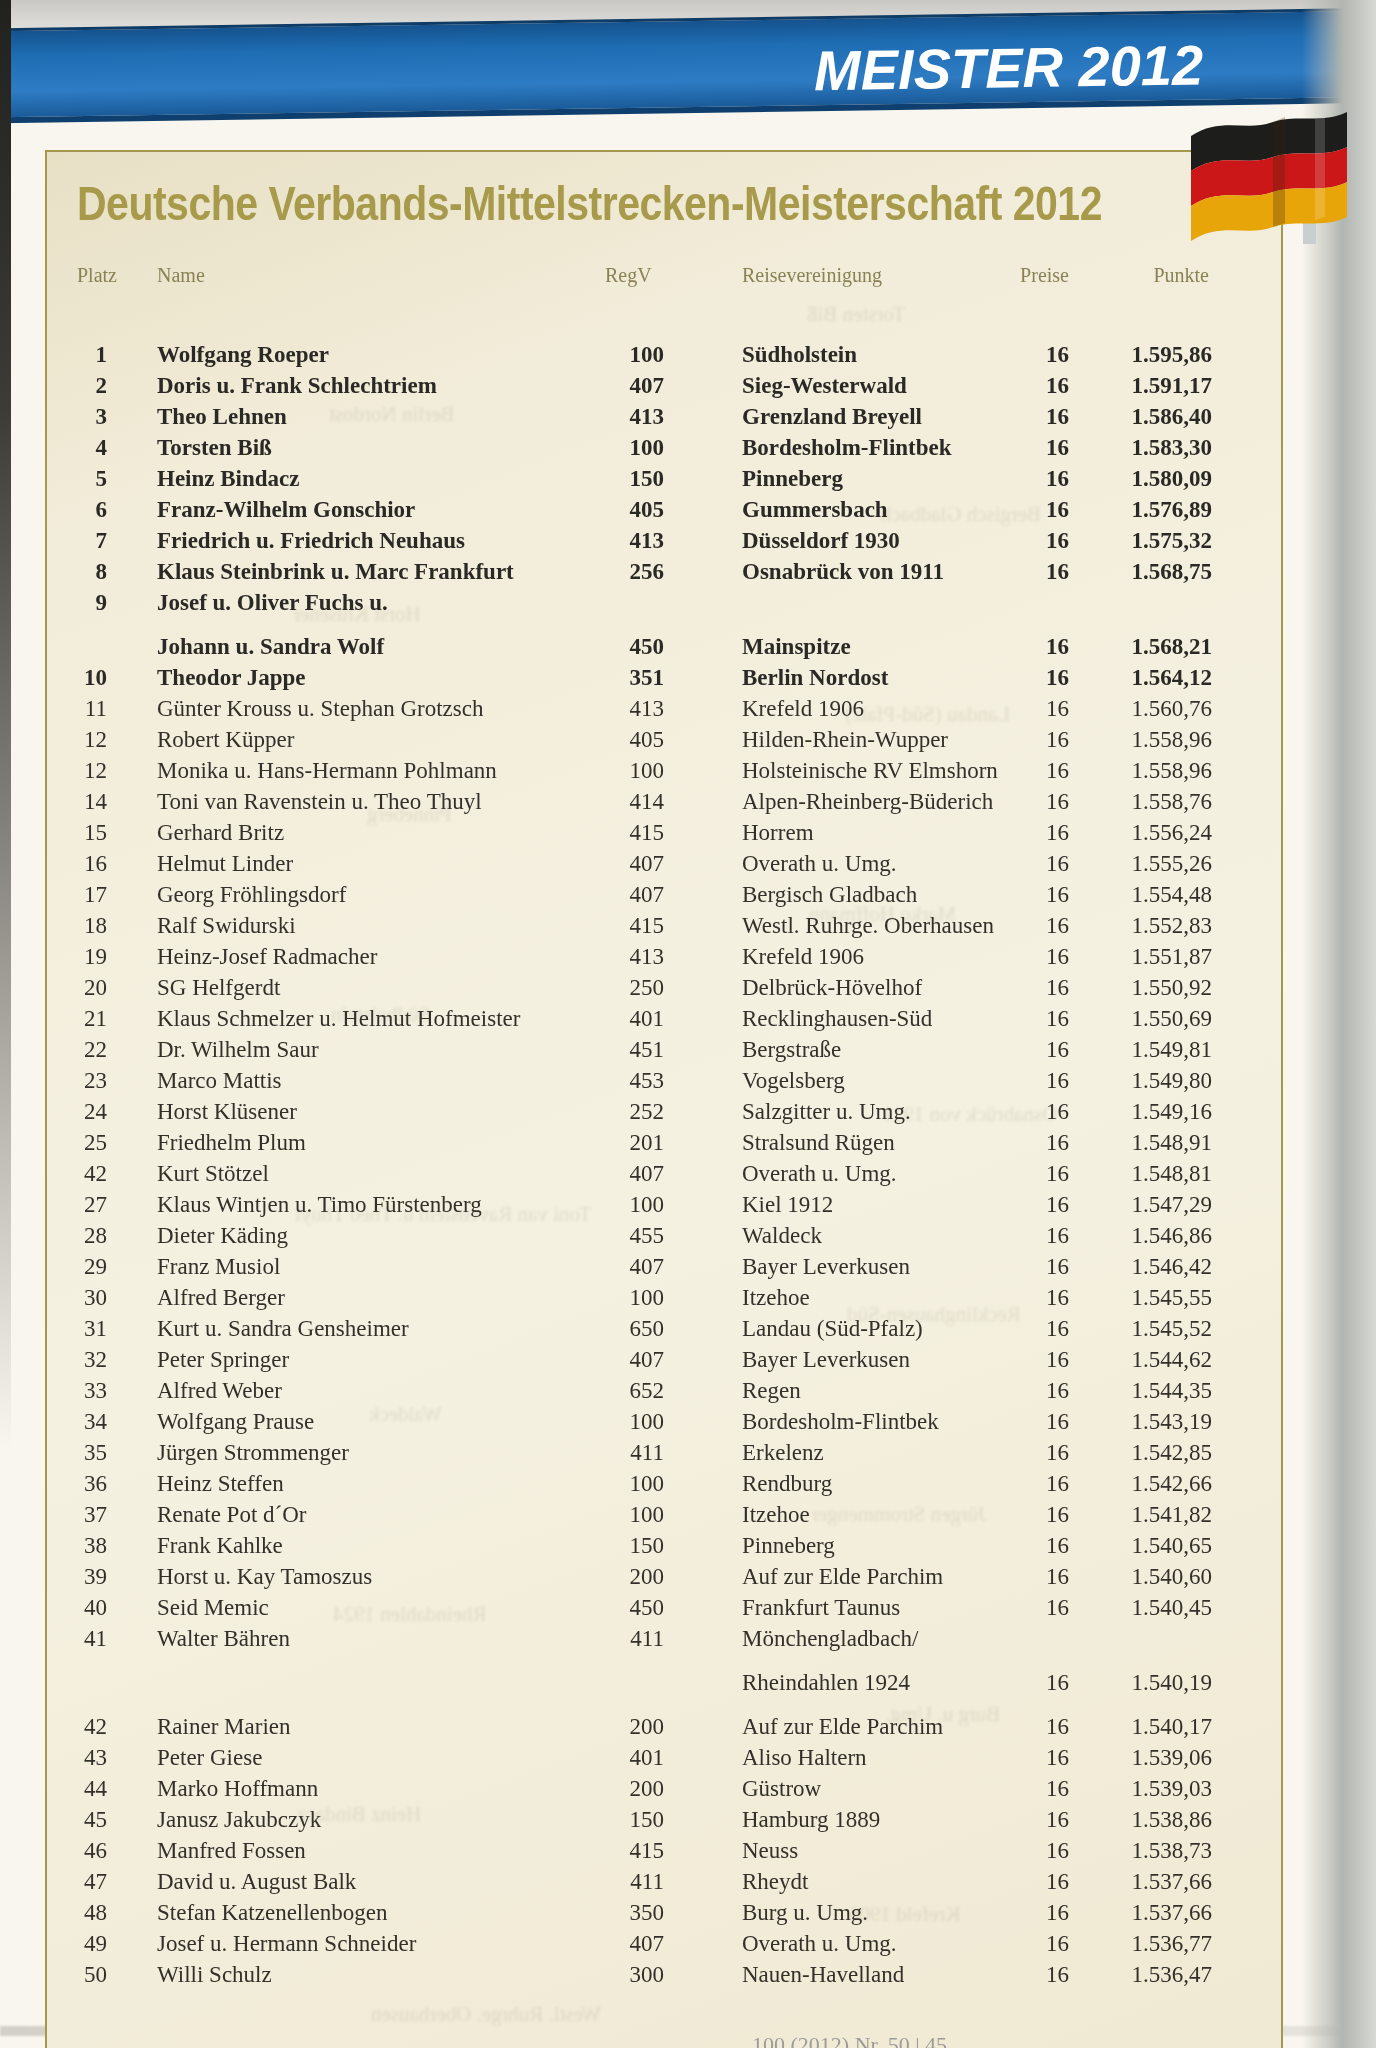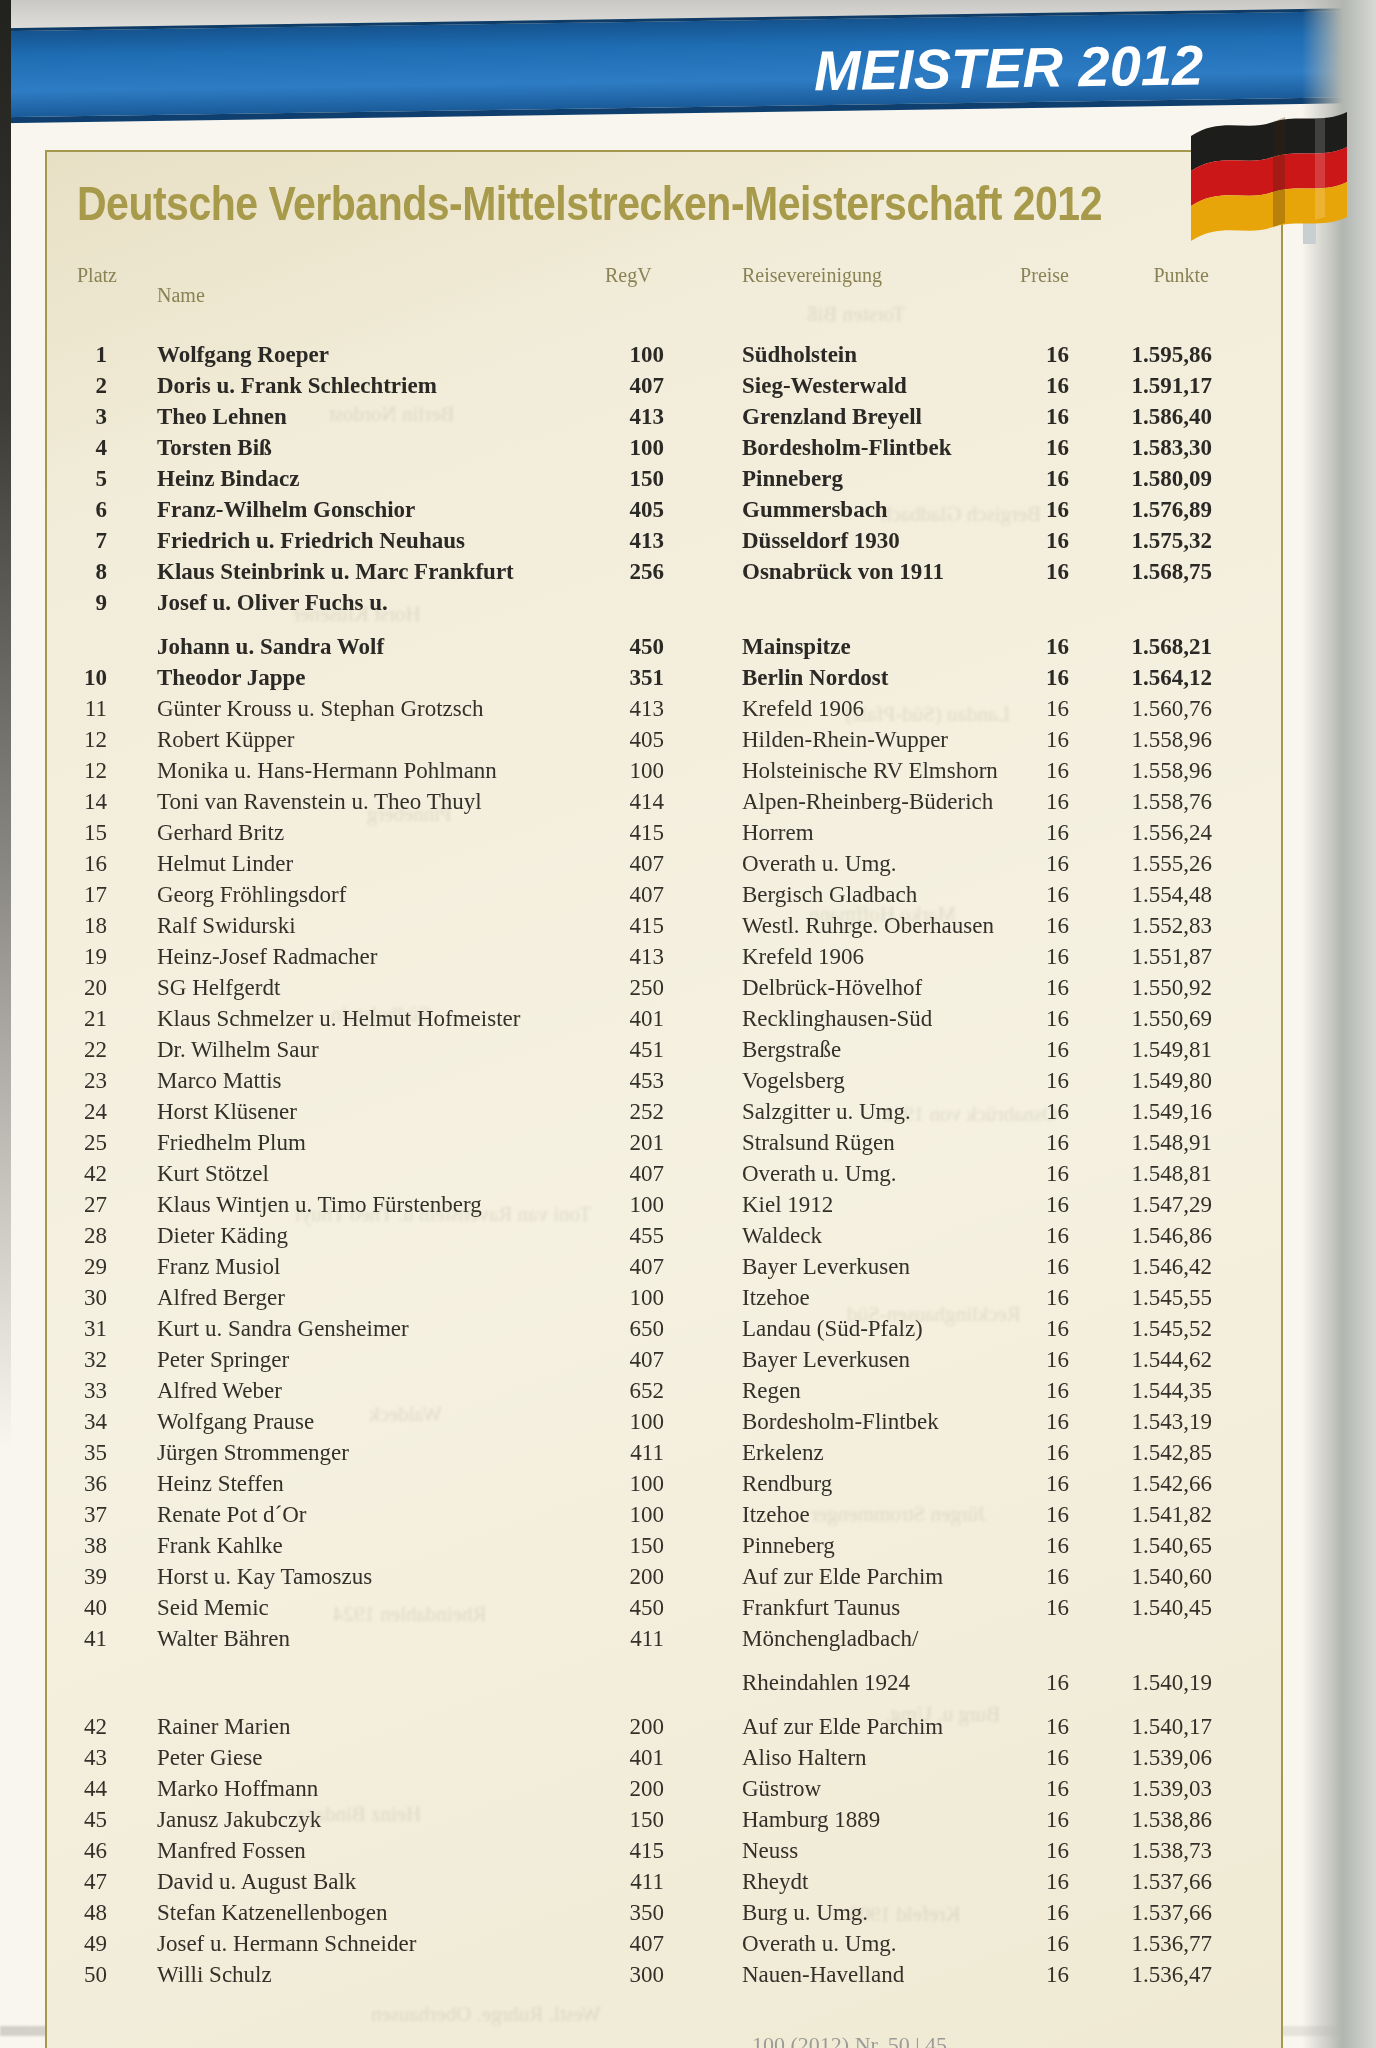--- a/index.html
+++ b/index.html
@@ -24,21 +24,21 @@
     box-sizing:border-box;border:2px solid #a3984e;z-index:2;
     background:linear-gradient(160deg,#e8e0c5 0%,#f2edda 16%,#f5f1e1 52%,#efe9d2 100%);}
   .box-title{position:absolute;top:24px;left:30px;margin:0;
     font-family:"Liberation Sans", sans-serif;font-weight:700;
     font-size:41px;letter-spacing:-0.5px;color:#a79a4a;white-space:nowrap;
     transform:scale(1.0,1.18);transform-origin:left top;}
   .thead{position:absolute;top:112px;left:0;right:0;height:30px;
     font-size:20px;color:#8a8254;}
   .thead span{position:absolute;white-space:nowrap;}
   .h-platz{left:30px;}
-  .h-name{left:110px;margin-top:20px;}
+  .h-name{left:110px;}
   .h-regv{left:558px;text-align:right;}
   .h-rv{left:695px;}
   .h-preise{left:926px;width:96px;text-align:right;}
   .h-punkte{left:1040px;width:122px;text-align:right;}
   
   .tbody{position:absolute;top:190px;left:0;right:0;}
   .row{position:relative;height:31px;font-size:23px;color:#33302a;}
   .row.bold{font-weight:700;color:#2b2925;}
   .row.gap{margin-top:13px;}
   .row span{position:absolute;white-space:nowrap;top:0;}

